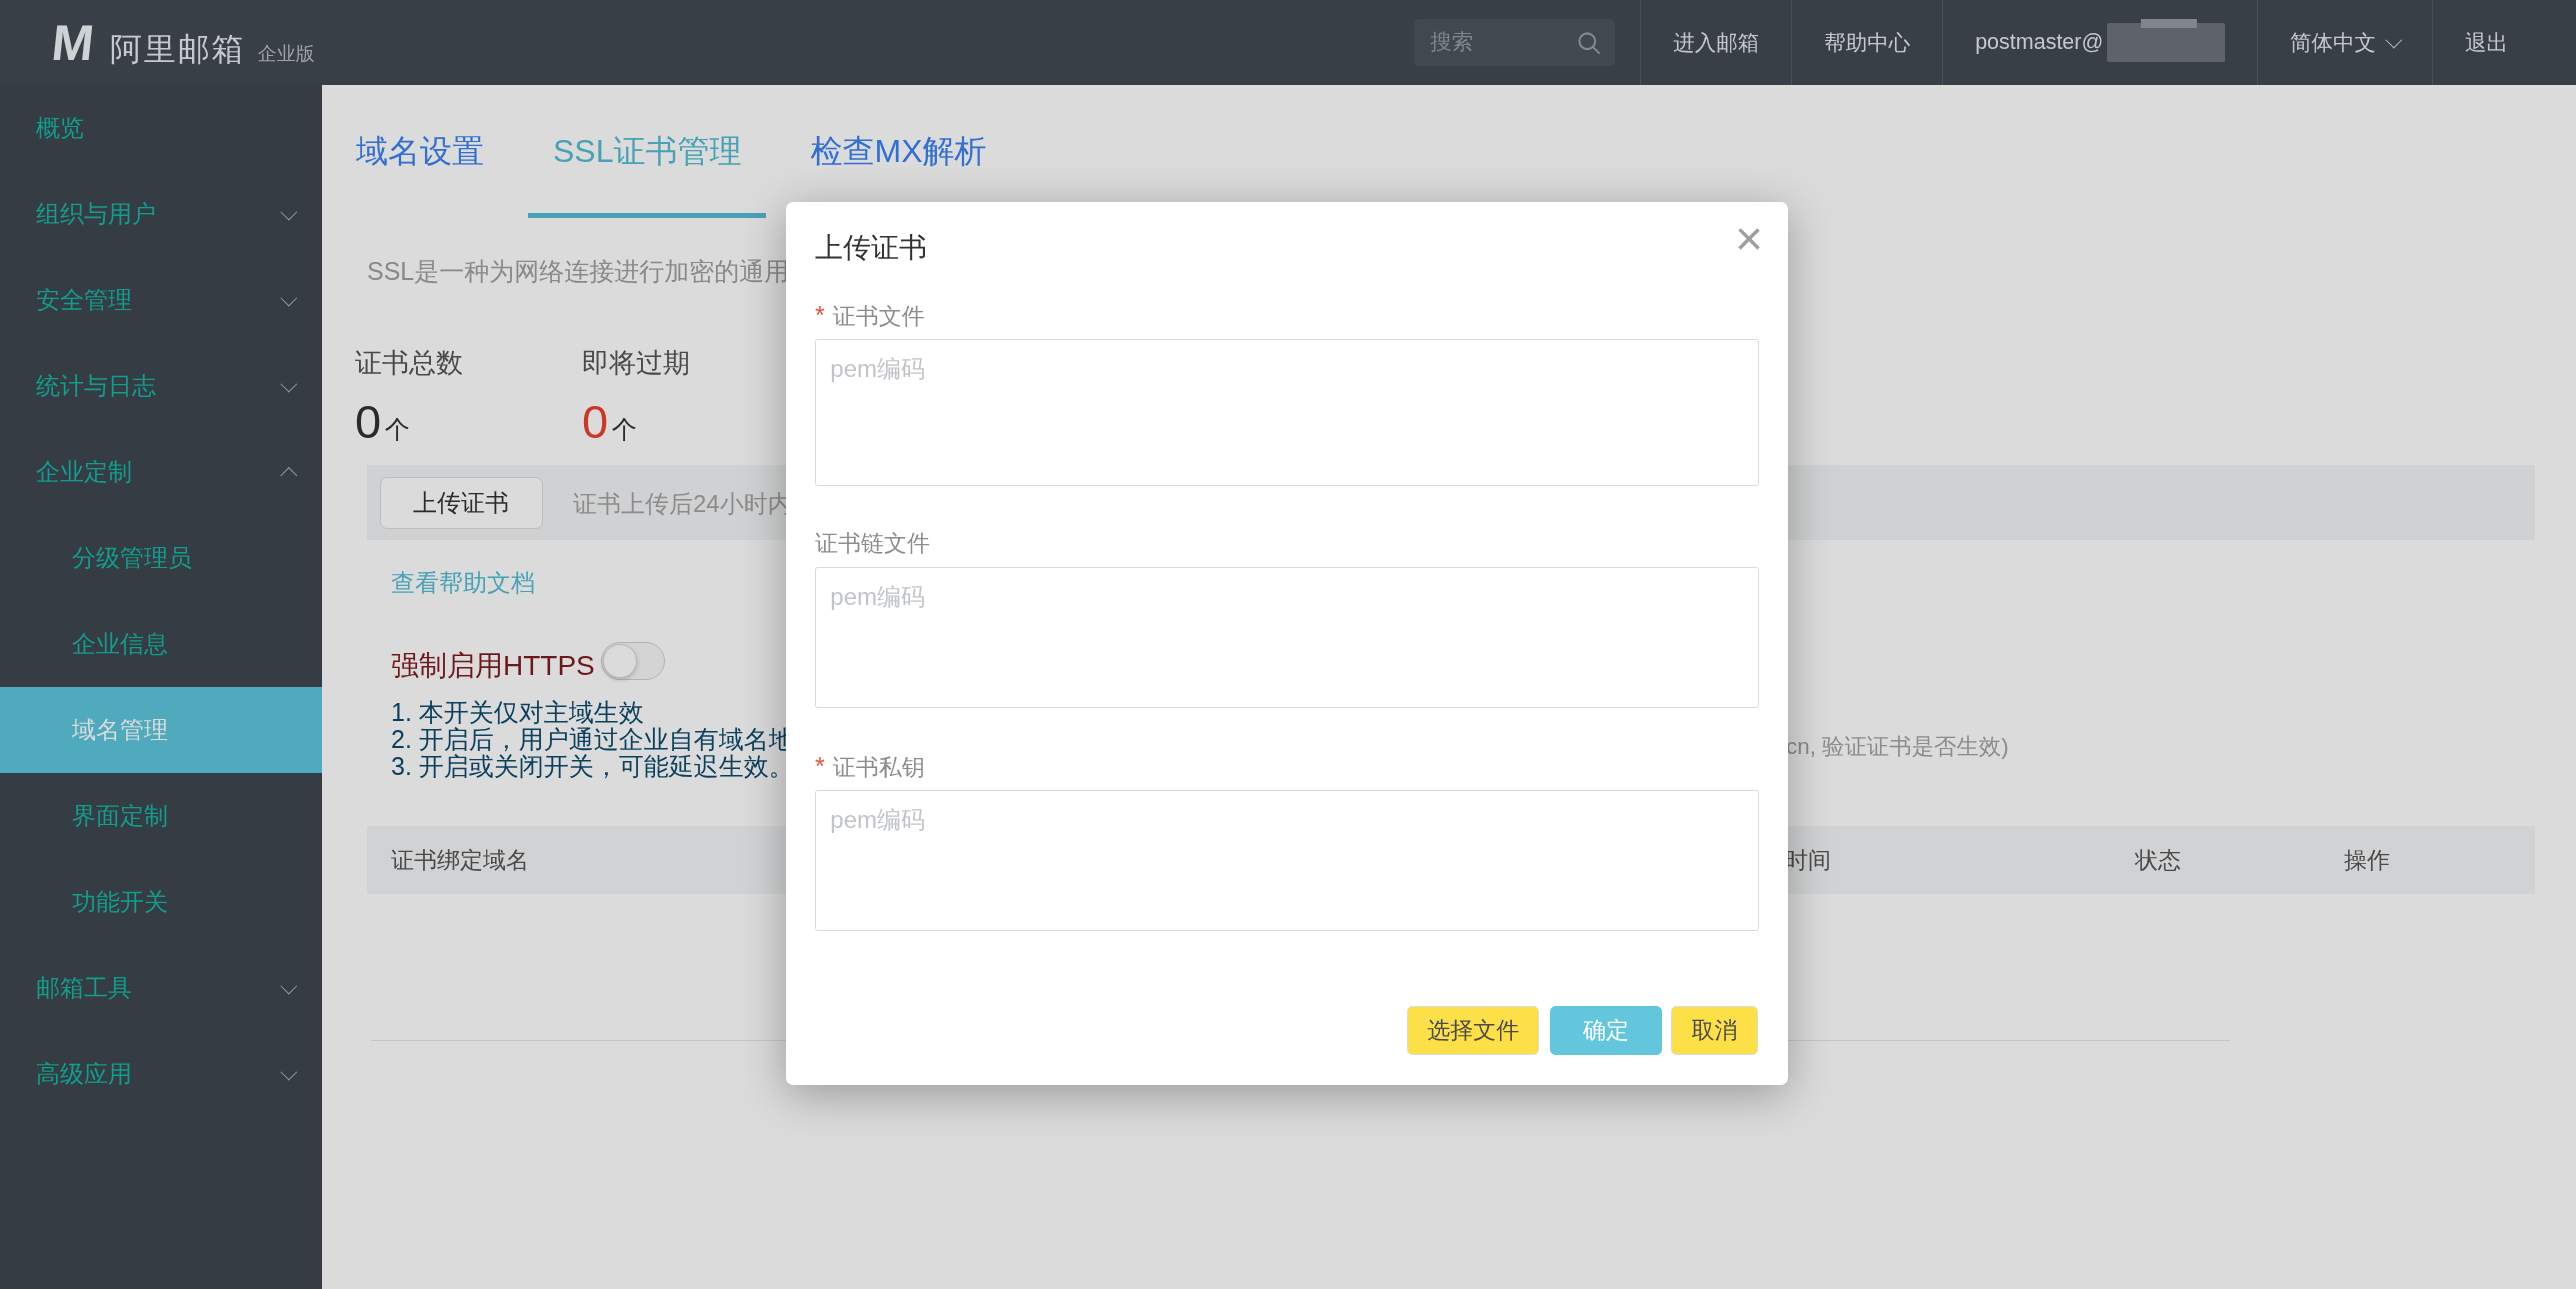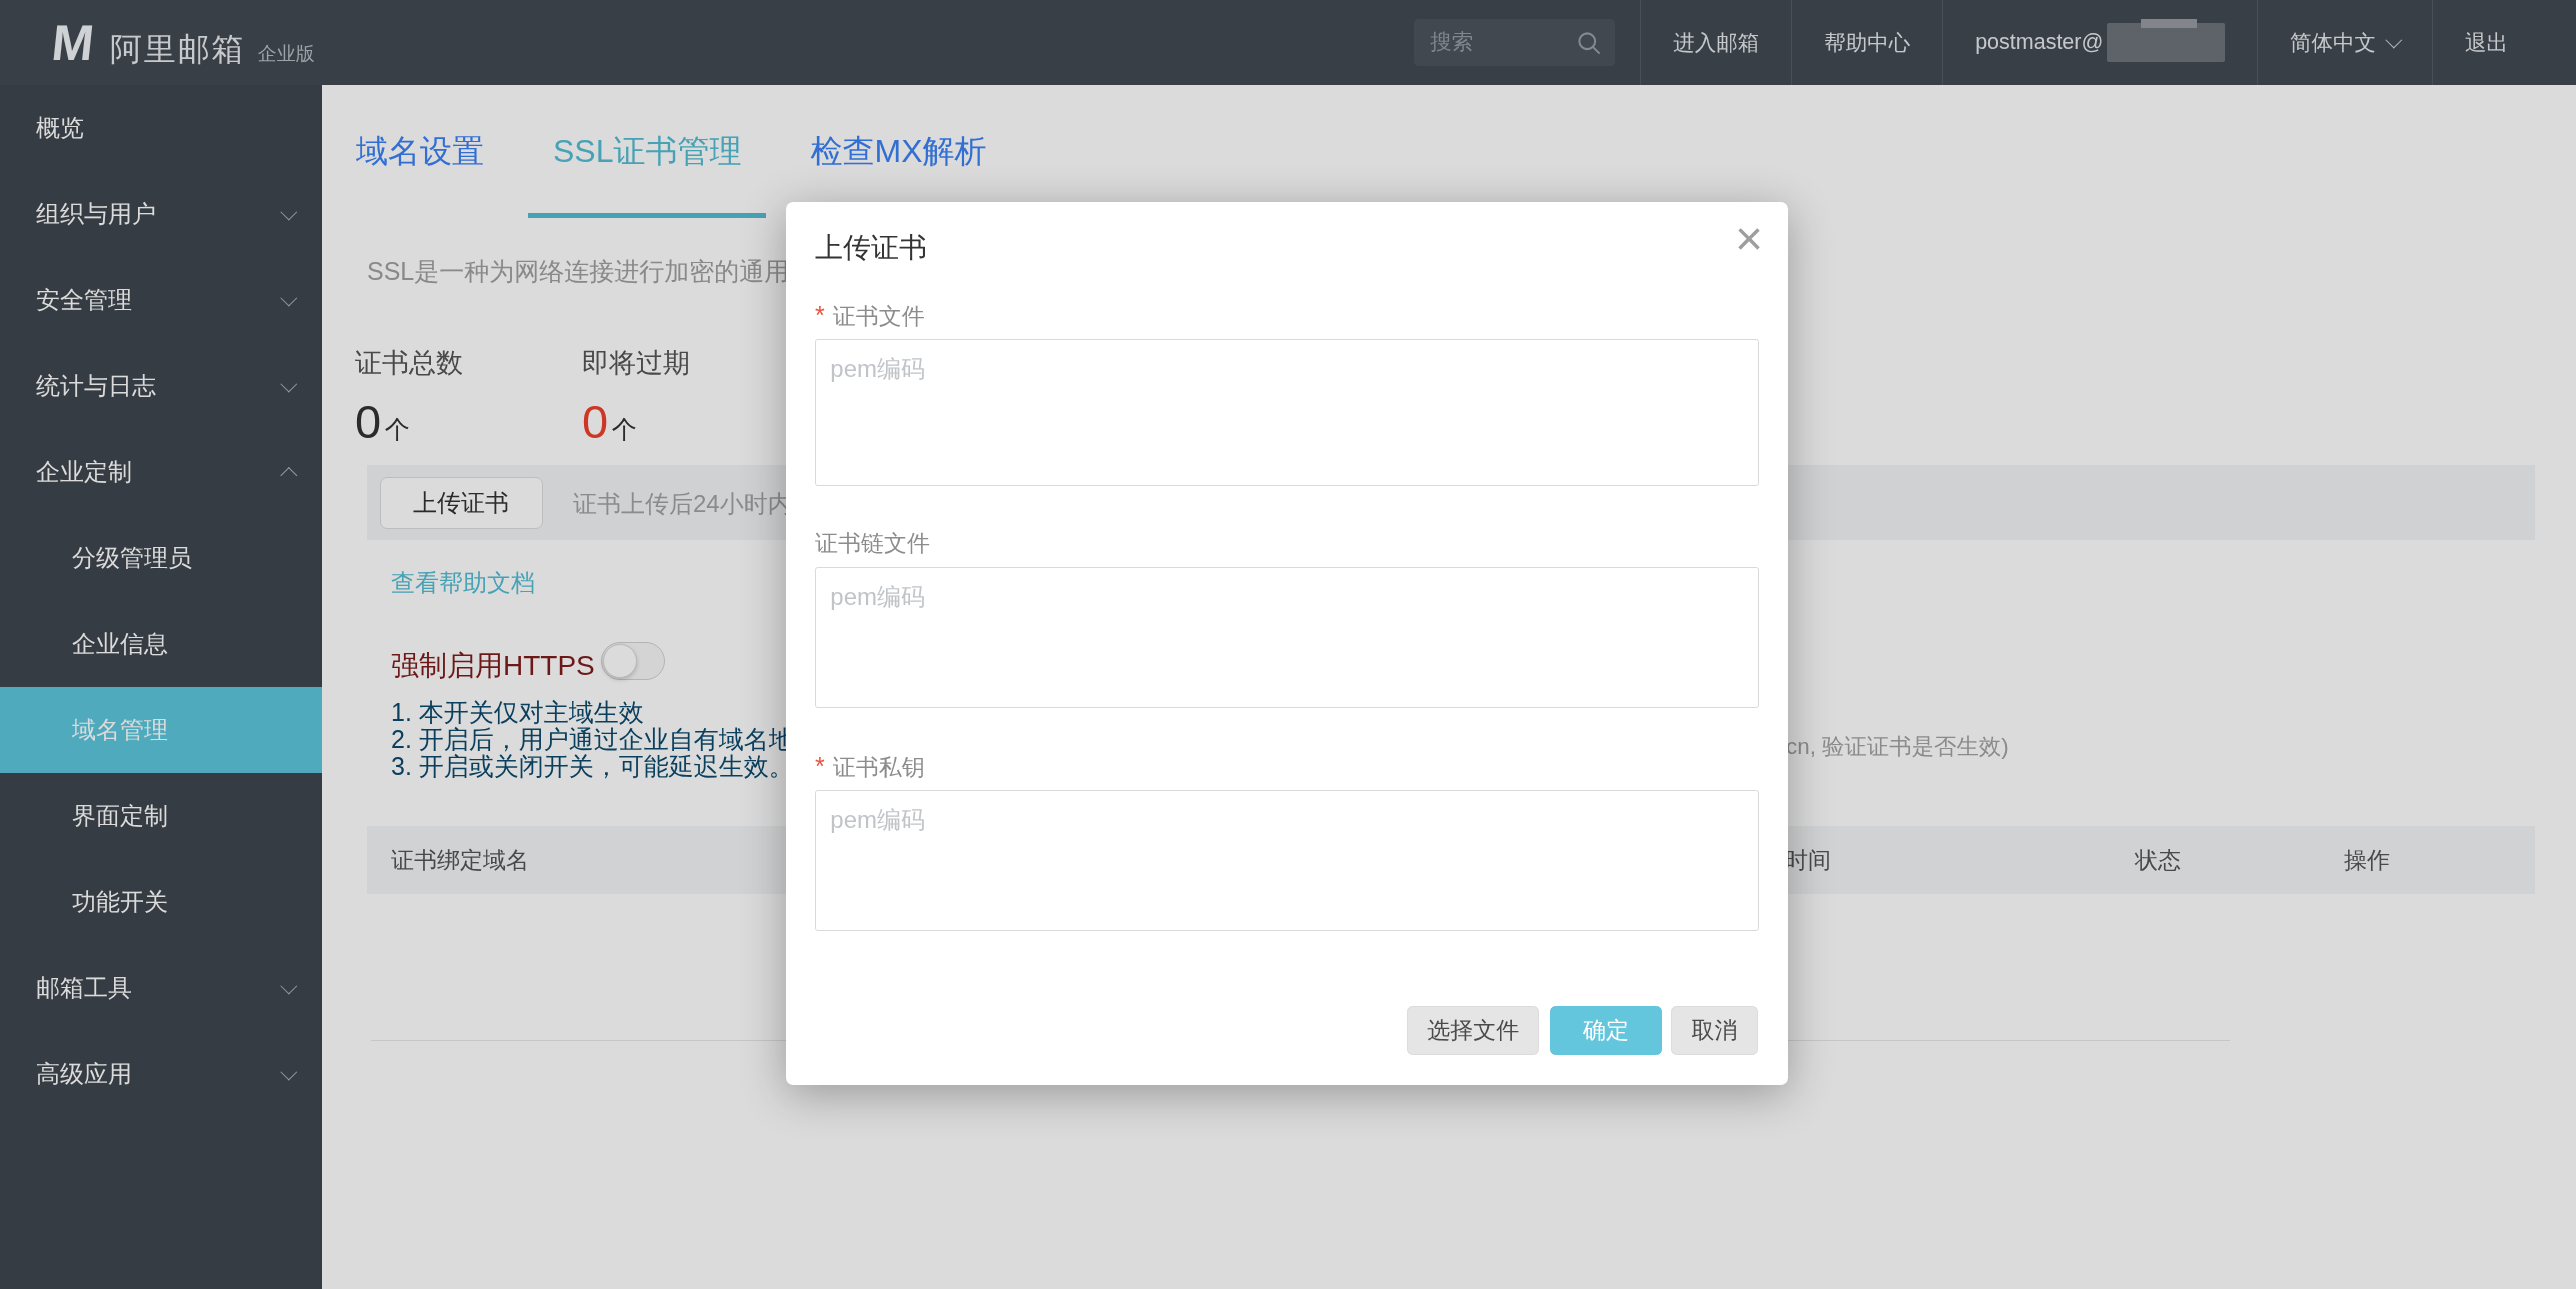--- a/index.html
+++ b/index.html
@@ -24,21 +24,21 @@
     border-left:0.9px solid rgba(255,255,255,0.10); cursor:pointer; white-space:nowrap; }
   .redacted { display:inline-block; position:relative; width:118px; height:39px; background:#6e737b; margin-left:3.6px; border-radius:1.8px; }
   .redacted::after { content:""; position:absolute; left:34px; top:-3.6px; width:56px; height:9px; background:#989da4; }
   .chev { display:inline-block; width:11.6px; height:11.6px; border-right:1.8px solid #aeb3ba; border-bottom:1.8px solid #aeb3ba; }
   .chev.down { transform:rotate(45deg); margin-top:-5.4px; }
   .chev.up { transform:rotate(-135deg); margin-top:7.2px; }
   .nav-item .chev { margin-left:12.5px; border-color:#d6dade; }
 
   
   .sidebar { position:absolute; left:0; top:85px; width:322px; height:1205px; background:#3f464e; z-index:9; }
-  .side-item { height:86px; display:flex; align-items:center; padding:0 27px 0 36px; color:#ffffff;
+  .side-item { height:86px; display:flex; align-items:center; padding:0 27px 0 36px; color:#14b8a6;
     font-size:24px; cursor:pointer; position:relative; }
   .side-item.sub { padding-left:72px; }
   .side-item .side-label { flex:1; }
   .side-item.active { background:#5cc6dc; color:#ffffff; }
 
   
   .main { position:absolute; left:322px; top:85px; width:2254px; height:1205px; background:#ffffff; }
   .tabs { position:absolute; left:0; top:0; width:100%; height:133px; display:flex; align-items:center; padding-left:34px; }
   .tab { font-size:32px; color:#3b82f6; margin-right:69px; cursor:pointer; position:relative; height:133px;
     display:flex; align-items:center; }
@@ -85,21 +85,21 @@
   .field-label { position:absolute; left:29px; font-size:23px; color:#8c8c8c; }
   .field-label .req { color:#e8543d; margin-right:8px; font-size:25px; }
   .fl-0 { top:99px; } .fl-1 { top:326px; } .fl-2 { top:550px; }
   .ta { position:absolute; left:29px; width:944px; border:0.9px solid #d9d9d9; border-radius:2.7px;
     font-size:24px; color:#333; padding:12.5px 14.3px; resize:none; outline:none; font-family:inherit; background:#fff; }
   .ta::placeholder { color:#c0c4c8; }
   .ta-0 { top:137px; height:147px; } .ta-1 { top:365px; height:141px; } .ta-2 { top:588px; height:141px; }
   .modal-footer { position:absolute; right:30px; top:804px; display:flex; }
   .m-btn { height:49px; border-radius:5.4px; font-size:23px; cursor:pointer; display:flex; align-items:center;
     justify-content:center; font-family:inherit; }
-  .btn-outline { background:#e5e5e5; border:0.9px solid #dcdcdc; color:#4a4a4a; }
+  .btn-outline { background:#fde047; border:0.9px solid #dcdcdc; color:#4a4a4a; }
   .btn-primary { background:#63c6dc; border:0.9px solid #63c6dc; color:#ffffff; }
   .btn-choose { width:132px; margin-right:10.7px; } .btn-ok { width:112px; margin-right:9px; } .btn-cancel { width:87px; }
 </style>
 </head>
 <body>
 
 <div class="page">
 
   <header class="navbar">
     <div class="logo">

